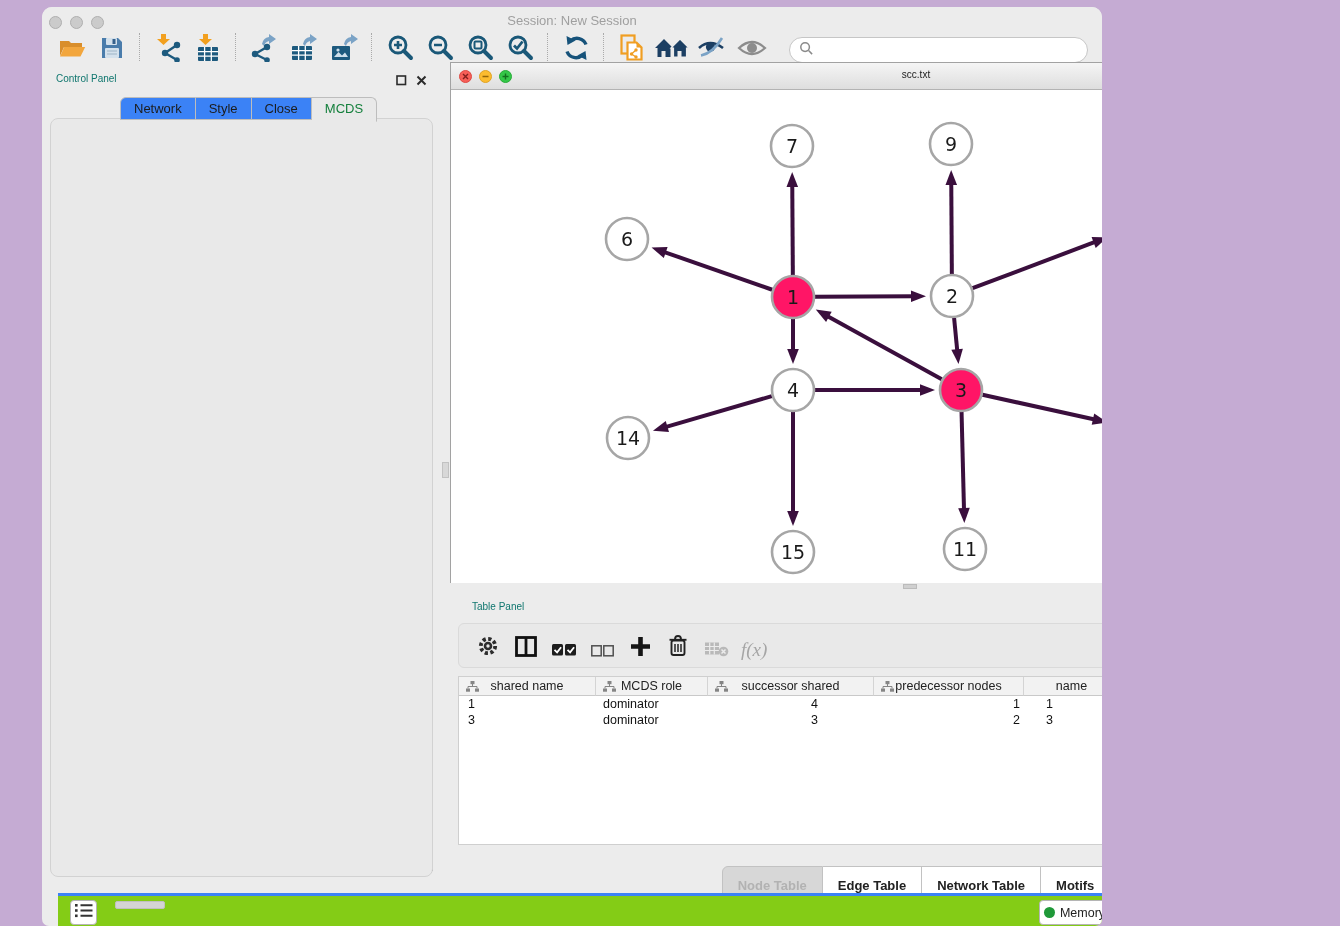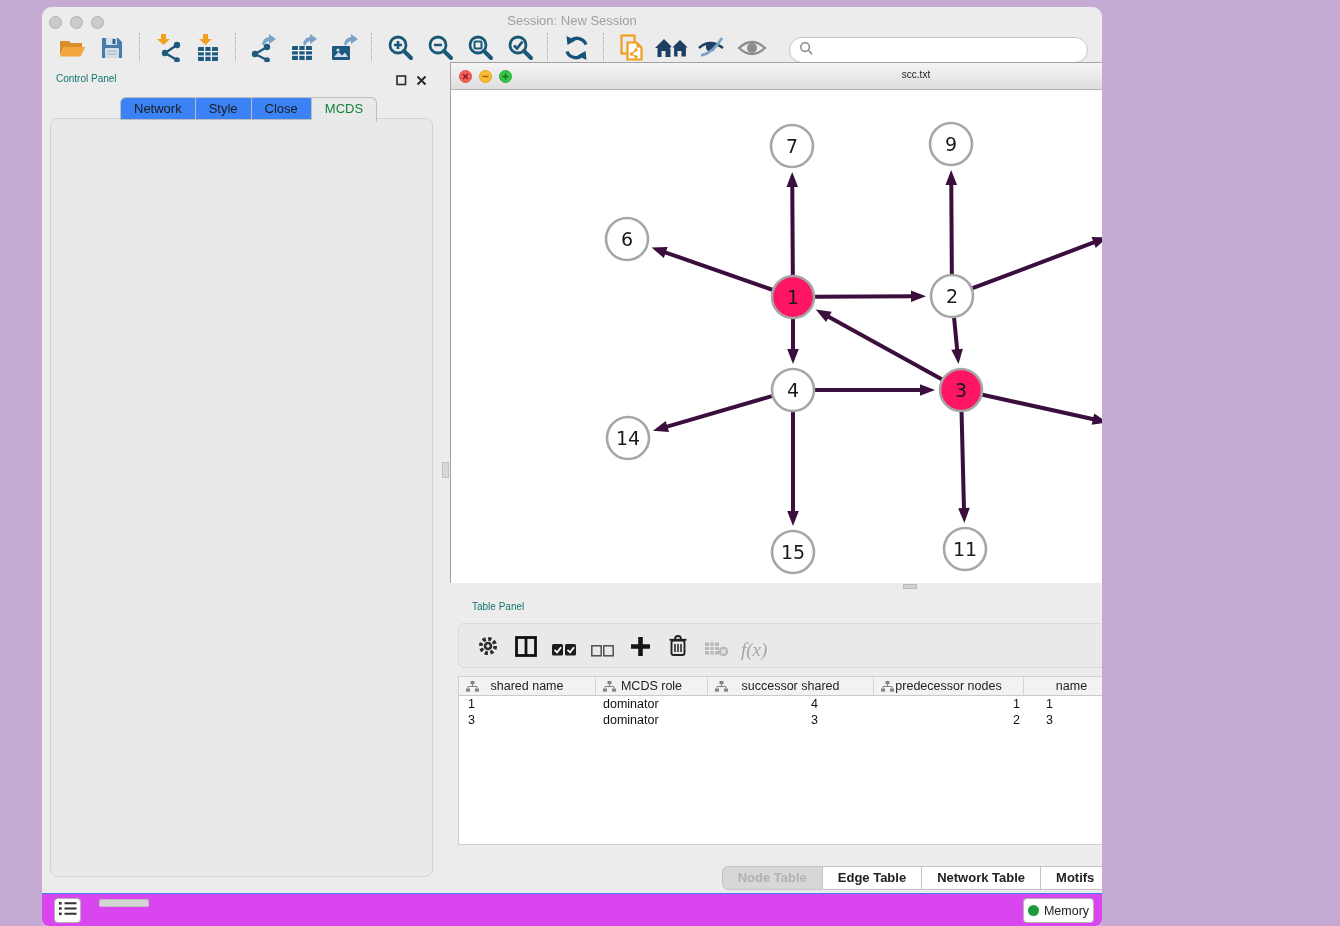--- a/index.html
+++ b/index.html
@@ -78,27 +78,27 @@
   .table-wrap{position:absolute;left:8px;top:87px;width:916px;height:169px;background:#fff;border:1px solid #cfcfcf;box-sizing:border-box;}
   .thead{position:absolute;left:0;top:0;height:19px;display:flex;}
   .th{position:relative;height:19px;background:#f2f2f2;border-right:1px solid #d4d4d4;border-bottom:1px solid #c9c9c9;box-sizing:border-box;
     font-size:12.5px;color:#222;display:flex;align-items:center;justify-content:center;}
   .th .tree-ic{position:absolute;left:7px;top:4px;}
   .tbody{position:absolute;left:0;top:19px;width:100%;}
   .trow{display:flex;height:16px;line-height:16px;font-size:12.5px;color:#111;}
   .td{box-sizing:border-box;white-space:nowrap;overflow:hidden;}
   .tscroll{position:absolute;right:0;top:0;width:9px;height:100%;background:#fbfbfb;border-left:1px solid #d6d6d6;}
   .tp-tabs{position:absolute;left:0;top:277px;width:100%;display:flex;justify-content:center;}
-  .tp-tab{height:22px;line-height:22px;padding:0 15px;font-size:13px;font-weight:bold;color:#222;background:#fff;
+  .tp-tab{height:22px;line-height:22px;padding:8px 15px;font-size:13px;font-weight:bold;color:#222;background:#fff;
     border:1px solid #c2c2c2;border-left:none;}
   .tp-tab:first-child{border-left:1px solid #c2c2c2;border-radius:6px 0 0 6px;}
   .tp-tab:last-child{border-radius:0 6px 6px 0;}
   .tp-tab.selected{background:#d7d7d7;color:#b2b2b2;}
   
-  .statusbar{position:absolute;left:0;top:886px;width:100%;height:33px;background:#d946ef;border-top:1px solid #3b82f6;box-sizing:border-box;}
+  .statusbar{position:absolute;left:16px;top:886px;width:100%;height:33px;background:#84cc16;border-top:3px solid #3b82f6;box-sizing:border-box;}
   .sb-btn{position:absolute;top:4px;height:25px;background:#fff;border:1px solid #b5b5b5;border-radius:4px;box-sizing:border-box;
     display:flex;align-items:center;justify-content:center;}
   .list-btn{left:12px;width:27px;}
   .mem-btn{right:8px;width:71px;gap:5px;font-size:12.5px;color:#222;}
   .mem-dot{width:11px;height:11px;border-radius:50%;background:#1f9939;}
   .sb-grip{position:absolute;left:57px;top:5px;width:50px;height:8px;background:#d4d4d4;border:1px solid #c0c0c0;border-radius:2px;box-sizing:border-box;}
 </style>
 </head>
 <body>
 

